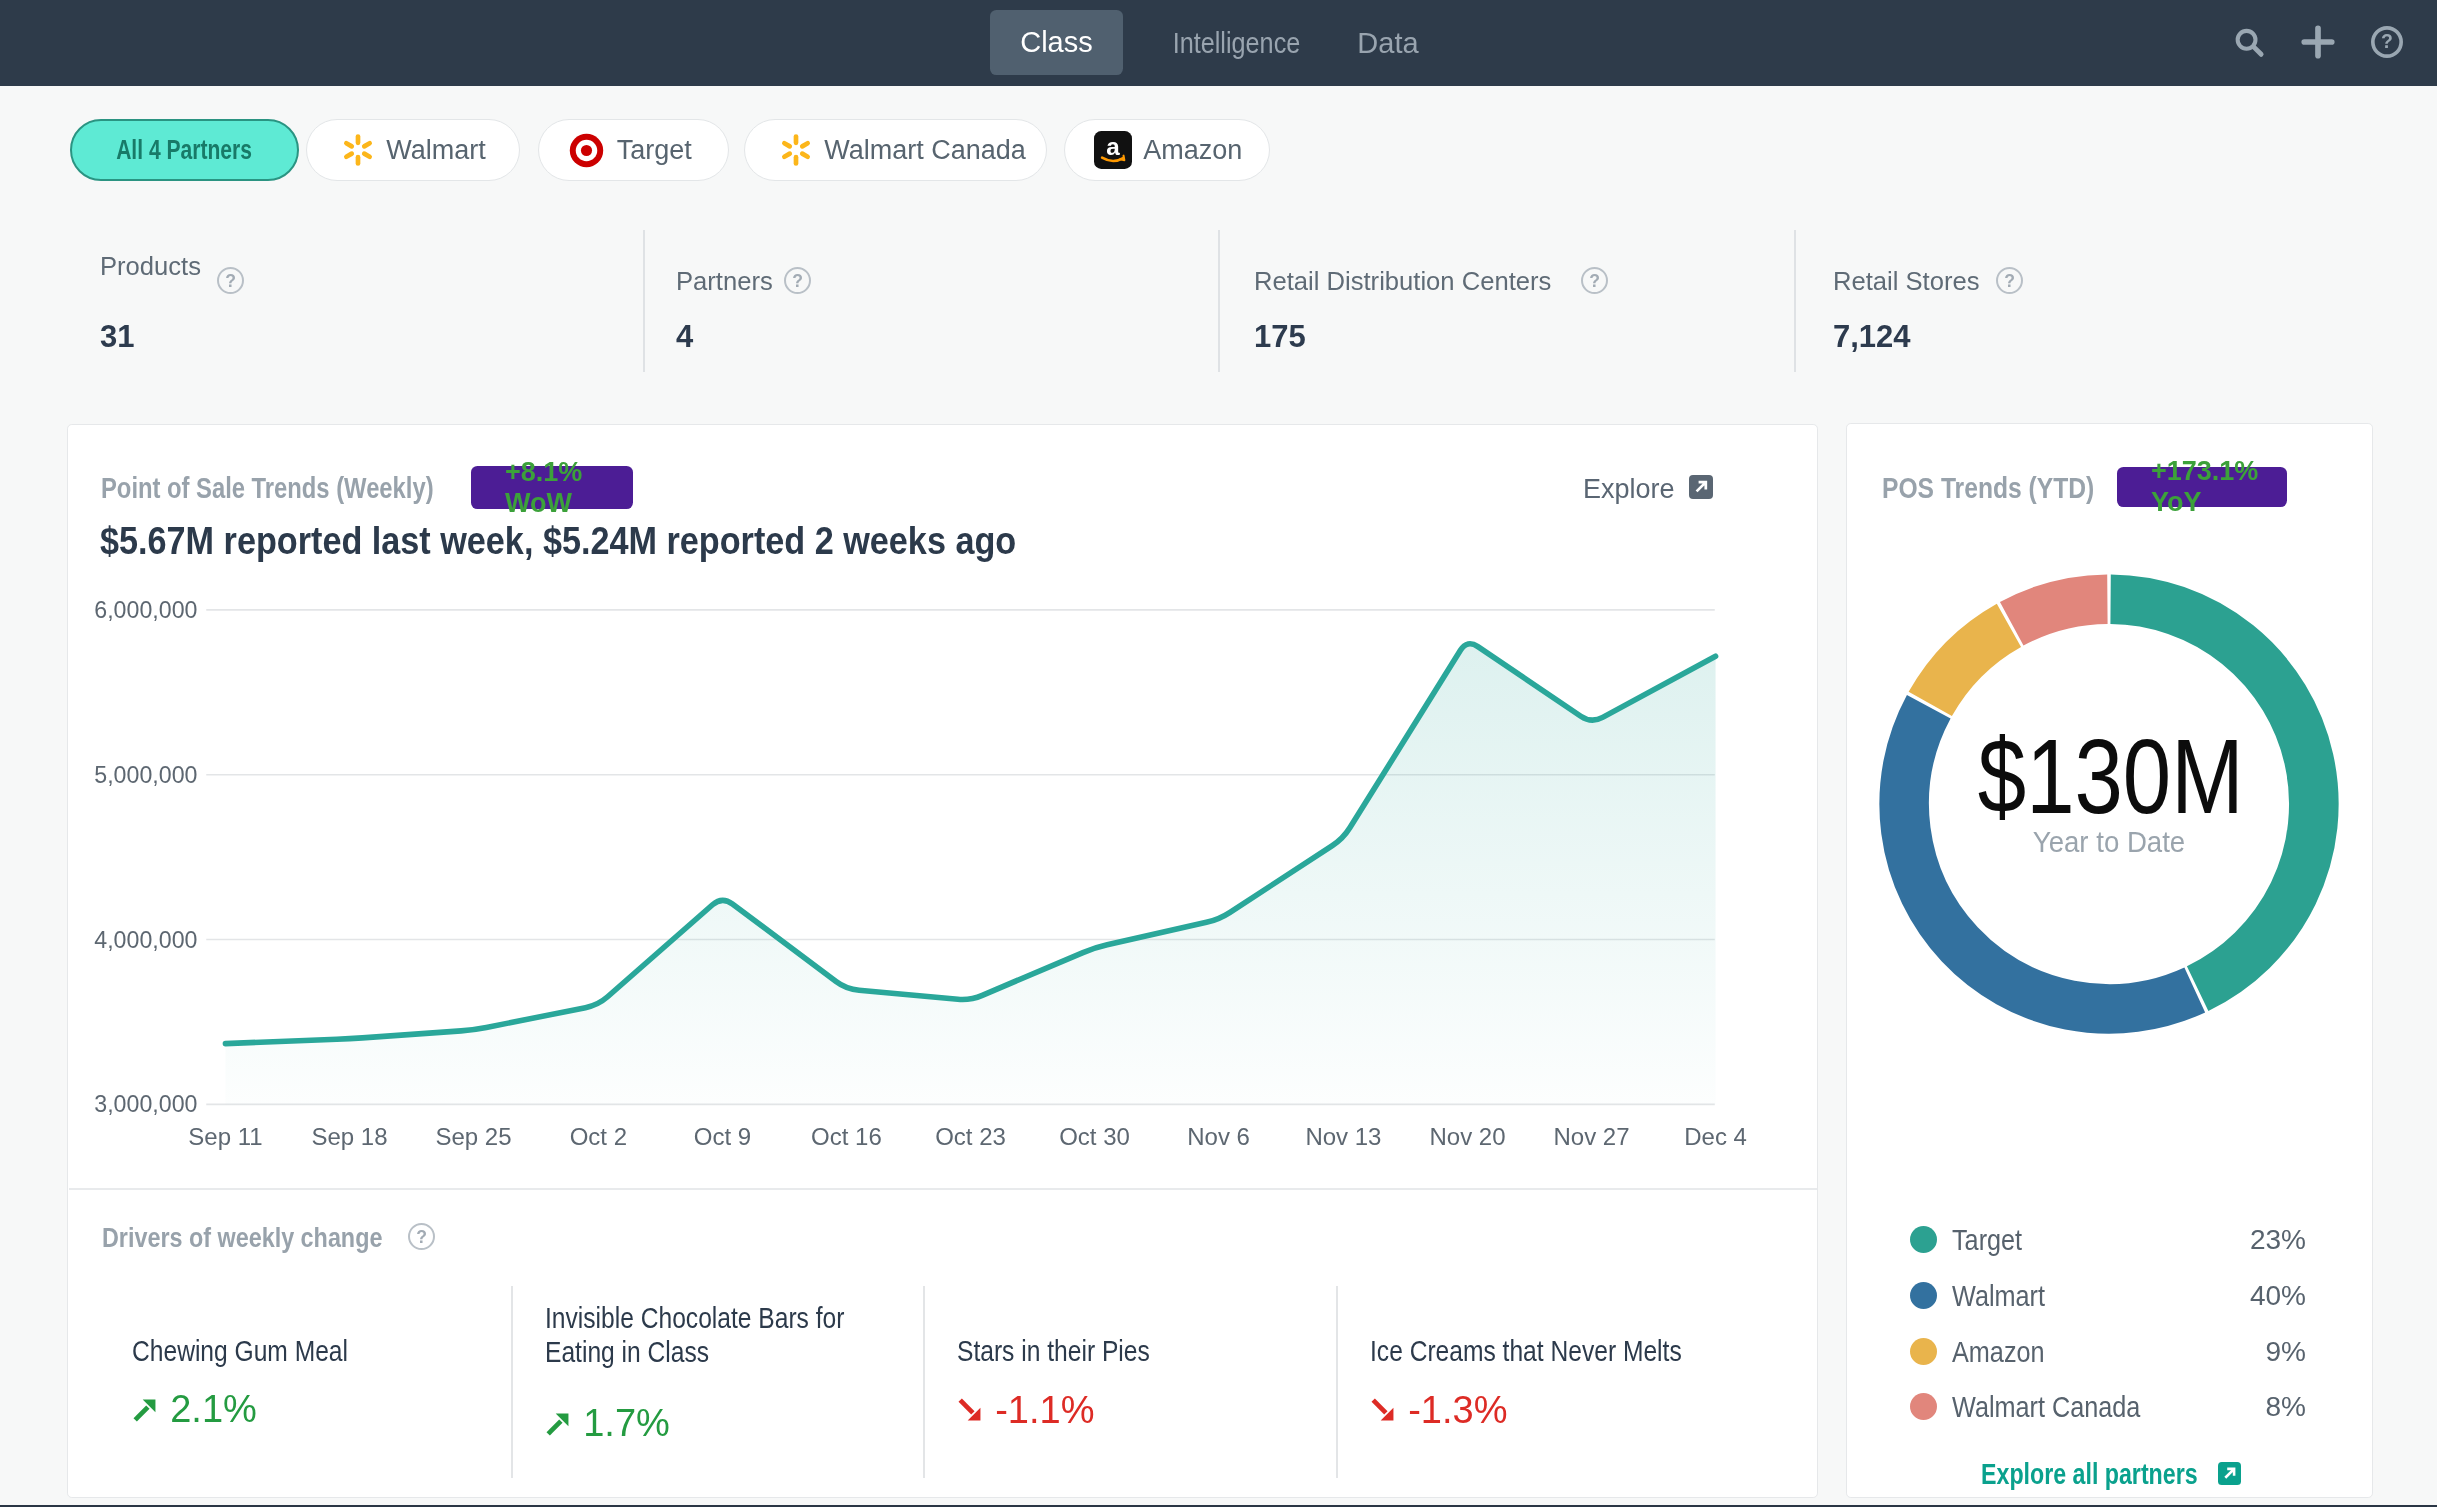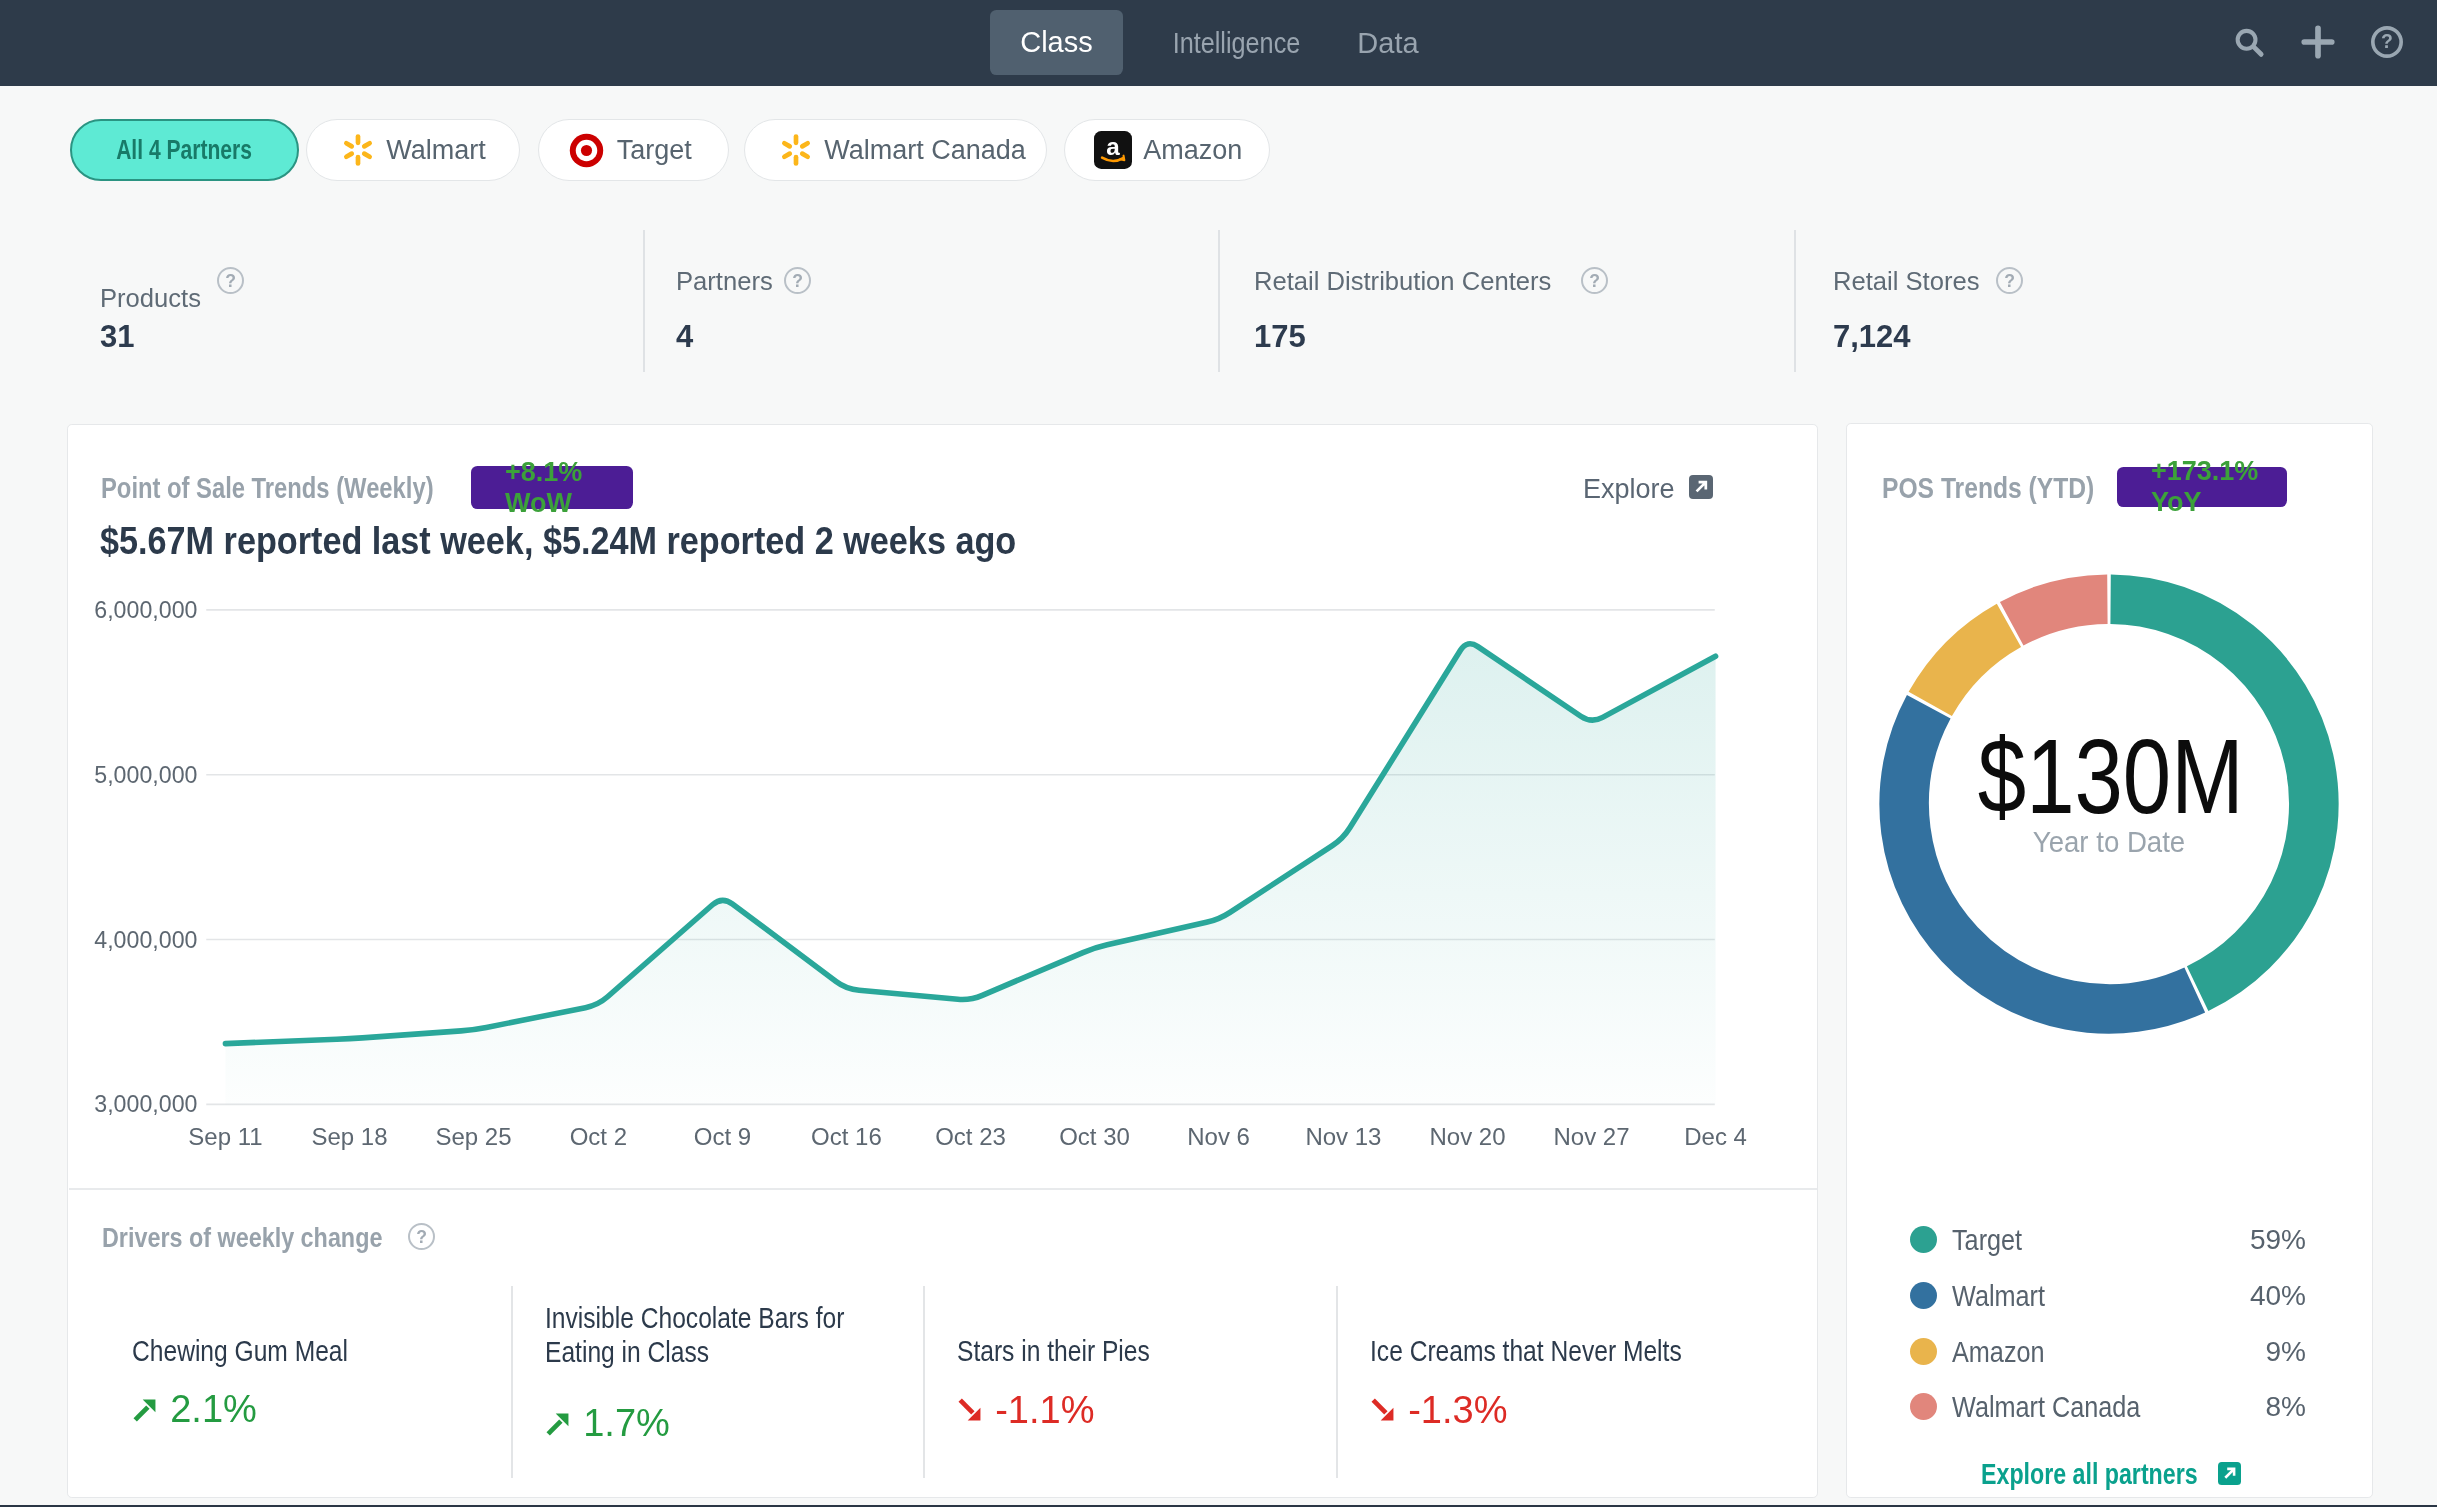--- a/index.html
+++ b/index.html
@@ -100,21 +100,21 @@
 <div class="pill" style="left:1064px; width:206px;">
   <svg style="margin-left:29px;font-size:34px" width="38" height="38" viewBox="0 0 47 47">
     <rect x="0" y="0" width="47" height="47" rx="9" fill="#111"></rect>
     <text x="23.5" y="30" font-size="30" font-weight="bold" fill="#fff" text-anchor="middle" font-family="Liberation Sans, sans-serif">a</text>
     <path d="M10 33 Q23.5 41 36 33.5" fill="none" stroke="#ff9900" stroke-width="3.2" stroke-linecap="round"></path>
     <path d="M36.5 30.5 L37.5 36 L32.5 35" fill="none" stroke="#ff9900" stroke-width="2.6" stroke-linecap="round" stroke-linejoin="round"></path>
   </svg>
   <span style="margin-left:11.2px;">Amazon</span>
 </div>
 
-<div class="stat-label" style="left:100px; top:284px;">Products</div>
+<div class="stat-label" style="left:100px; top:252px;">Products</div>
 <div class="qicon" style="left:217px; top:267px;">?</div>
 <div class="stat-num" style="left:100px; top:317px;">31</div>
 
 <div class="stat-div" style="left:643px;"></div>
 <div class="stat-label" style="left:676px; top:267px;">Partners</div>
 <div class="qicon" style="left:784px; top:267px;">?</div>
 <div class="stat-num" style="left:676px; top:317px;">4</div>
 
 <div class="stat-div" style="left:1218px;"></div>
 <div class="stat-label" style="left:1254px; top:267px;">Retail Distribution Centers</div>
@@ -219,21 +219,21 @@
 
 <svg class="abs" style="left:1873px; top:568px;" width="472" height="472" viewBox="0 0 590 590">
   <path d="M297.0,39.0 A256,256 0 0 1 405.8,525.8" fill="none" stroke="#2ca191" stroke-width="62"></path>
   <path d="M402.2,527.5 A256,256 0 0 1 69.7,173.4" fill="none" stroke="#33719f" stroke-width="62"></path>
   <path d="M71.6,169.9 A256,256 0 0 1 169.9,71.6" fill="none" stroke="#e9b44c" stroke-width="62"></path>
   <path d="M173.4,69.7 A256,256 0 0 1 293.0,39.0" fill="none" stroke="#e1867c" stroke-width="62"></path>
 </svg>
 
 <div class="leg-dot" style="left:1910px; top:1226px; background:#2ca191;"></div>
 <div class="leg-name" style="left:1952px; top:1226px;">Target</div>
-<div class="leg-pct" style="left:2210px; top:1226px;">59%</div>
+<div class="leg-pct" style="left:2210px; top:1226px;">23%</div>
 
 <div class="leg-dot" style="left:1910px; top:1282px; background:#33719f;"></div>
 <div class="leg-name" style="left:1952px; top:1282px;">Walmart</div>
 <div class="leg-pct" style="left:2210px; top:1282px;">40%</div>
 
 <div class="leg-dot" style="left:1910px; top:1338px; background:#e9b44c;"></div>
 <div class="leg-name" style="left:1952px; top:1338px;">Amazon</div>
 <div class="leg-pct" style="left:2210px; top:1338px;">9%</div>
 
 <div class="leg-dot" style="left:1910px; top:1393px; background:#e1867c;"></div>

